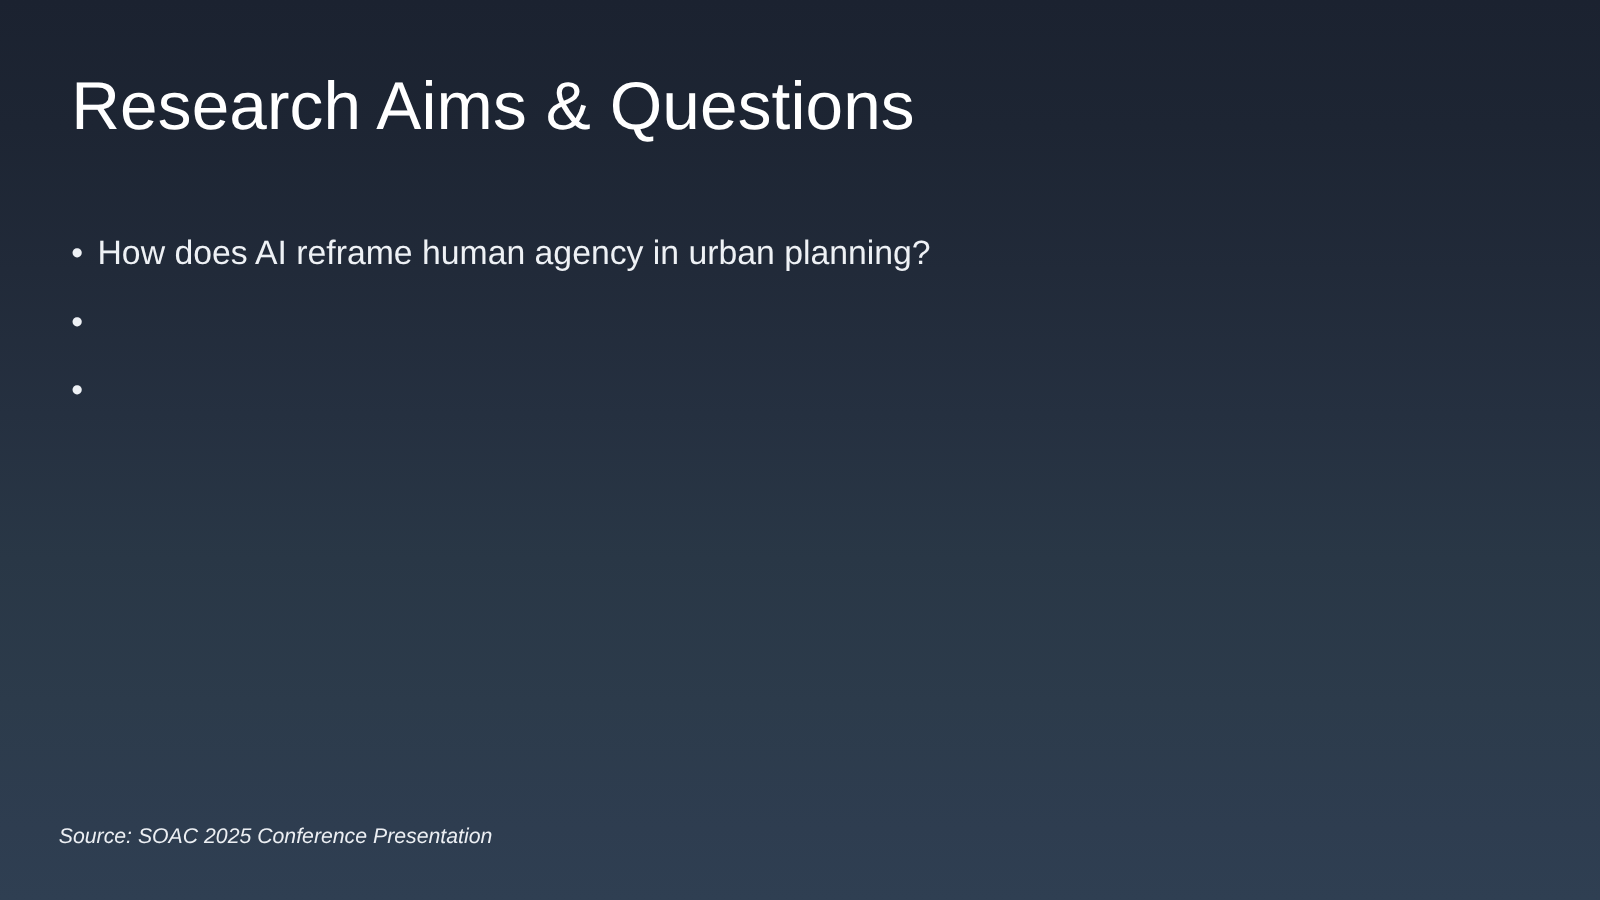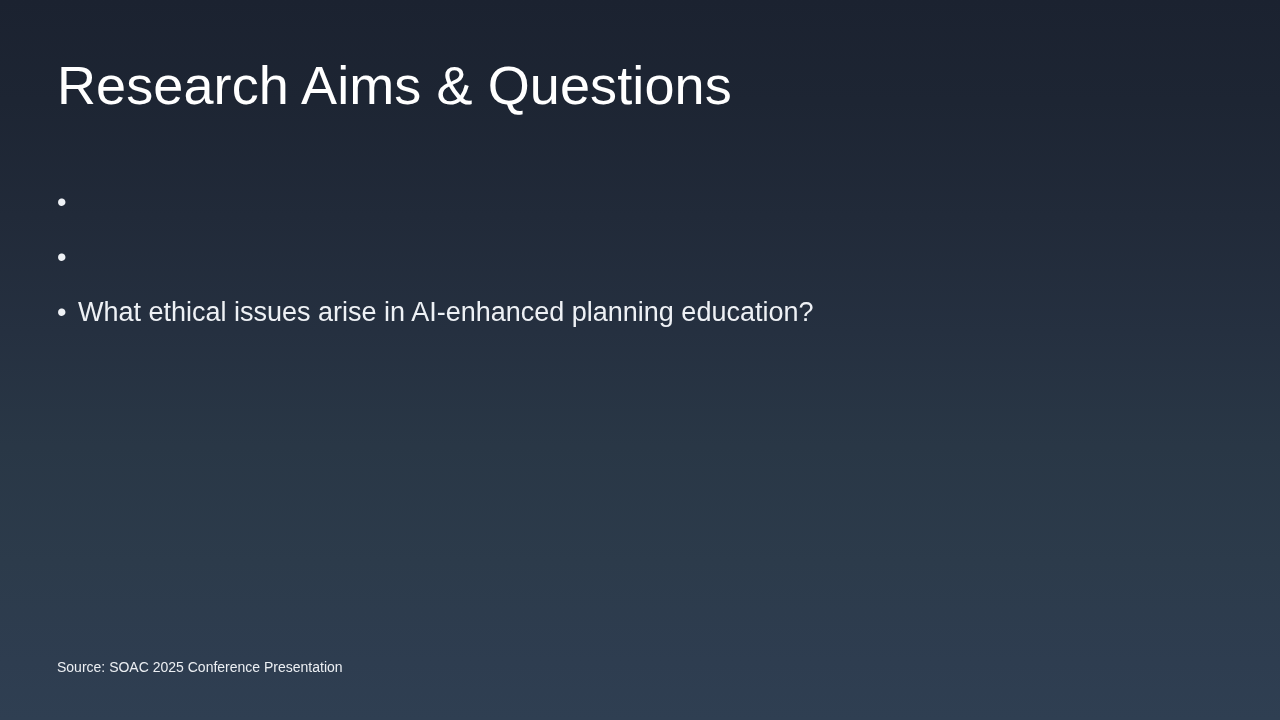--- a/index.html
+++ b/index.html
@@ -85,47 +85,48 @@
   .bullet-text {
     flex: 0 1 auto;
     font-size: 27px;
     line-height: 1.22;
     color: #eef1f5;
   }
 
   
   .slide-footer {
     position: absolute;
-    left: 57px;
+    left: 47px;
     top: 658px;
-    font-size: 14px;
+    font-size: 17px;
+    font-style: italic;
     line-height: 1.3;
     color: #eceff3;
     white-space: nowrap;
   }
 </style>
 </head>
 <body>
 
 <div class="slide">
 
   <h1 class="slide-title">Research Aims &amp; Questions</h1>
 
   <ul class="bullet-list">
 
     <li class="bullet-item">
       <span class="bullet-marker">•</span>
+      <span class="bullet-text">How does AI reframe human agency in urban planning?</span>
     </li>
 
     <li class="bullet-item">
       <span class="bullet-marker">•</span>
     </li>
 
     <li class="bullet-item">
       <span class="bullet-marker">•</span>
-      <span class="bullet-text">What ethical issues arise in AI-enhanced planning education?</span>
     </li>
 
   </ul>
 
   <div class="slide-footer">Source: SOAC 2025 Conference Presentation</div>
 
 </div>
 
 </body></html>

